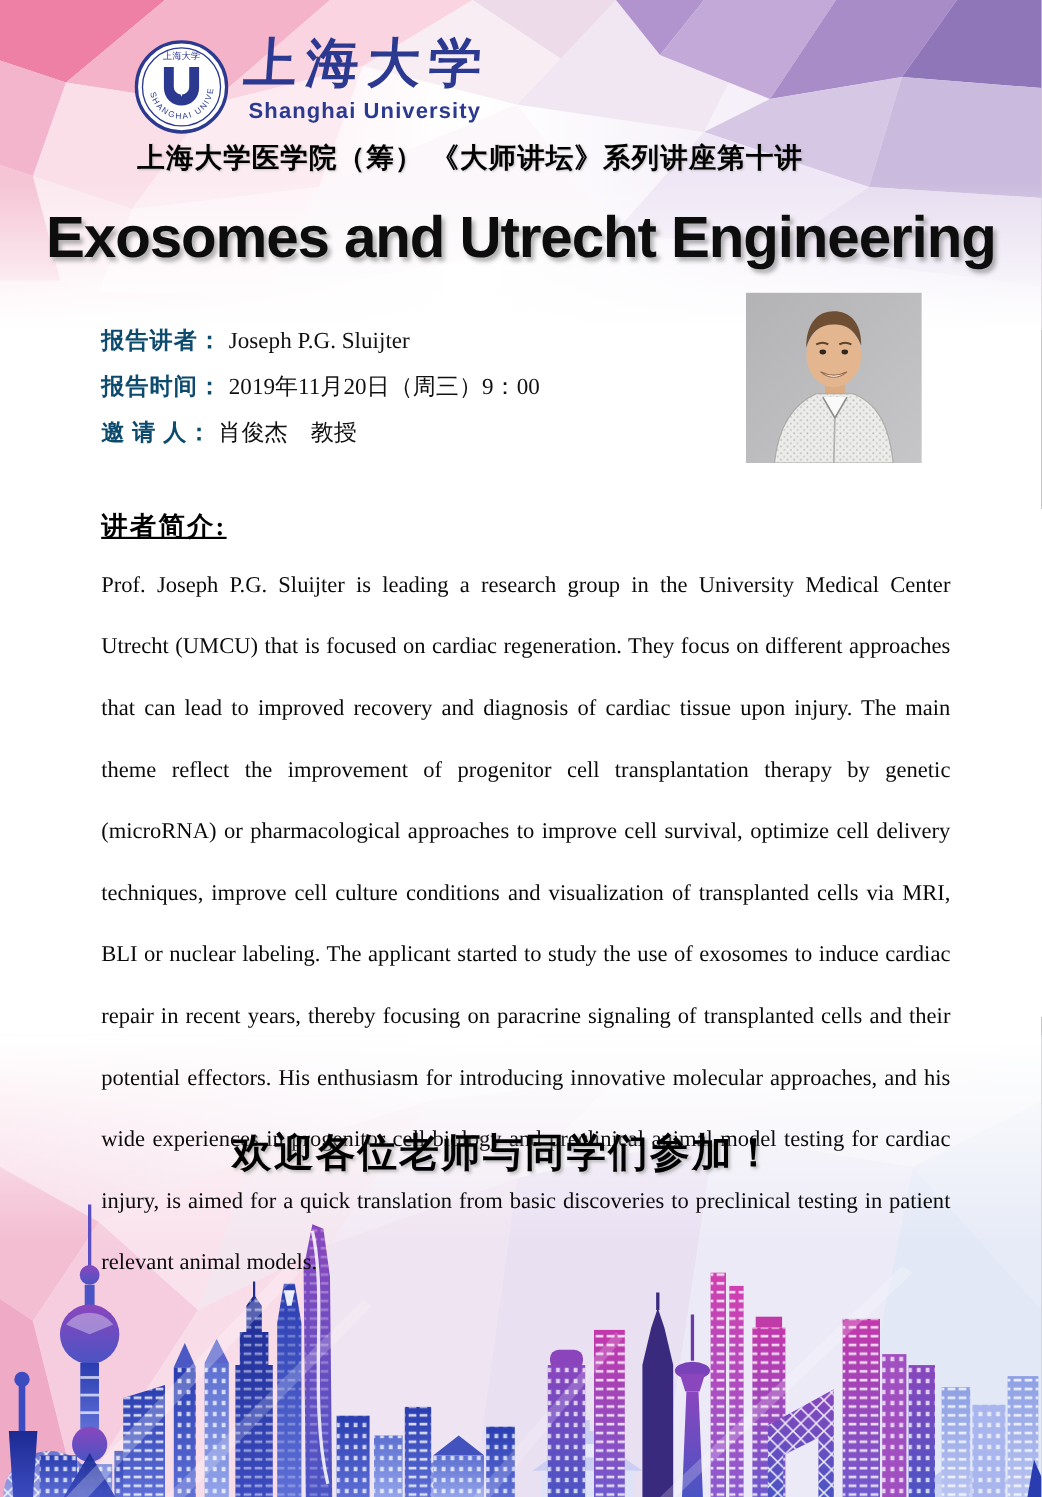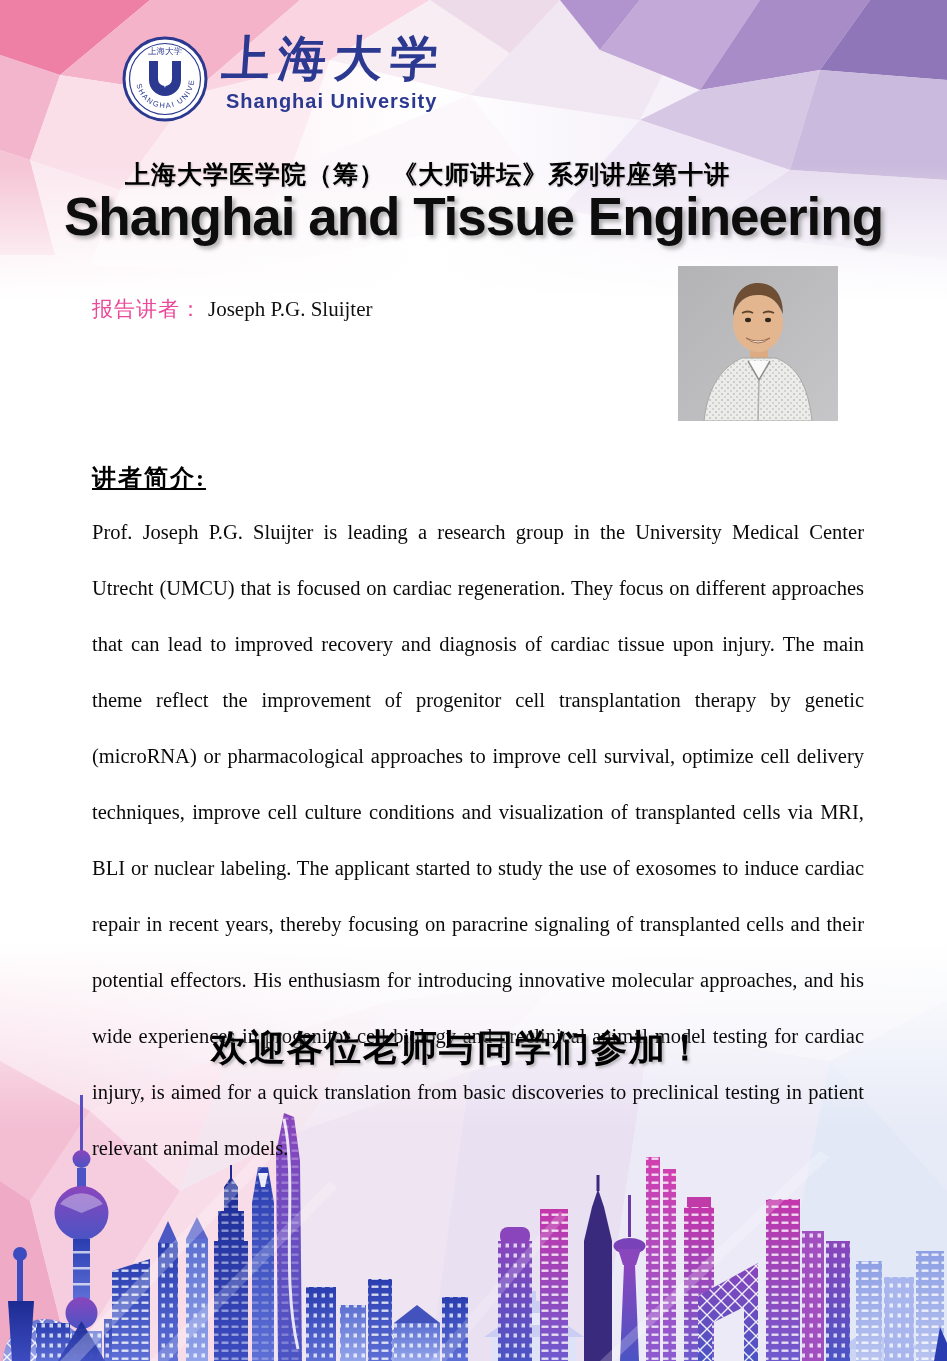--- a/index.html
+++ b/index.html
@@ -21,35 +21,35 @@
     font-size:48px;font-weight:bold;color:#2b3990;letter-spacing:8px;
     font-family:"Liberation Serif", serif;transform:skewX(-4deg);
     line-height:58px;
   }
   .en-name{
     font-size:20px;font-weight:bold;color:#2b3990;letter-spacing:1px;
     font-family:"Liberation Sans", sans-serif;margin-top:2px;margin-left:4px;
   }
 
   .series-line{
-    position:absolute;top:158px;left:0;width:855px;text-align:center;z-index:5;
+    position:absolute;top:127px;left:0;width:855px;text-align:center;z-index:5;
     font-size:25px;font-weight:bold;color:#000;
     text-shadow:1px 1px 2px rgba(150,150,150,.5);
     letter-spacing:1px;
   }
   .main-title{
     position:absolute;top:186px;left:0;width:947px;text-align:center;z-index:5;
     font-family:"Liberation Sans", sans-serif;
     font-size:53px;font-weight:800;color:#0d0d0d;letter-spacing:-1px;
     text-shadow:3px 3px 4px rgba(110,110,110,.55);
   }
 
   .info-block{position:absolute;left:92px;top:288px;z-index:5;}
   .info-row{height:42px;line-height:42px;font-size:21px;white-space:nowrap;}
-  .info-label{font-weight:normal;color:#ec4899;letter-spacing:1px;}
+  .info-label{font-weight:bold;color:#0c4a6e;letter-spacing:1px;}
   .info-value{color:#111;margin-left:6px;text-align:right;}
 
   .photo-frame{position:absolute;left:678px;top:266px;width:160px;height:155px;z-index:5;}
 
   .bio-heading{
     position:absolute;left:92px;top:462px;z-index:5;
     font-size:24px;font-weight:bold;letter-spacing:2px;color:#000;text-decoration:underline;
   }
   .bio-paragraph{
     position:absolute;left:92px;top:504px;width:772px;z-index:5;
@@ -327,25 +327,31 @@
       <path d="M27,25 L27,44 A16,16 0 0 0 59,44 L59,25 L50,25 L50,43 A7,7 0 0 1 36,43 L36,25 Z" fill="#2b3990"></path>
       <path d="M43,32 C40,36 40,42 43,46 C46,42 46,36 43,32 Z M43,44 C41,48 43,52 43,52 C43,52 45,48 43,44 Z" fill="#ffffff"></path>
     </svg>
     <div class="logo-names">
       <div class="zh-name">上海大学</div>
       <div class="en-name">Shanghai University</div>
     </div>
   </div>
 
   <div class="series-line">上海大学医学院（筹） 《大师讲坛》系列讲座第十讲</div>
-  <div class="main-title">Shanghai and Tissue Engineering</div>
+  <div class="main-title">Exosomes and Utrecht Engineering</div>
 
   <div class="info-block">
     <div class="info-row">
       <span class="info-label">报告讲者：</span><span class="info-value">Joseph P.G. Sluijter</span>
+    </div>
+    <div class="info-row">
+      <span class="info-label">报告时间：</span><span class="info-value">2019年11月20日（周三）9：00</span>
+    </div>
+    <div class="info-row">
+      <span class="info-label">邀 请 人：</span><span class="info-value">肖俊杰　教授</span>
     </div>
   </div>
 
   <div class="photo-frame">
     <svg width="160" height="155" viewBox="0 0 160 155">
       <defs>
         <linearGradient id="gGray" x1="0" y1="0" x2="1" y2="1">
           <stop offset="0" stop-color="#b3b3b5"></stop>
             <stop offset="1" stop-color="#c6c6c8"></stop>
         </linearGradient>

